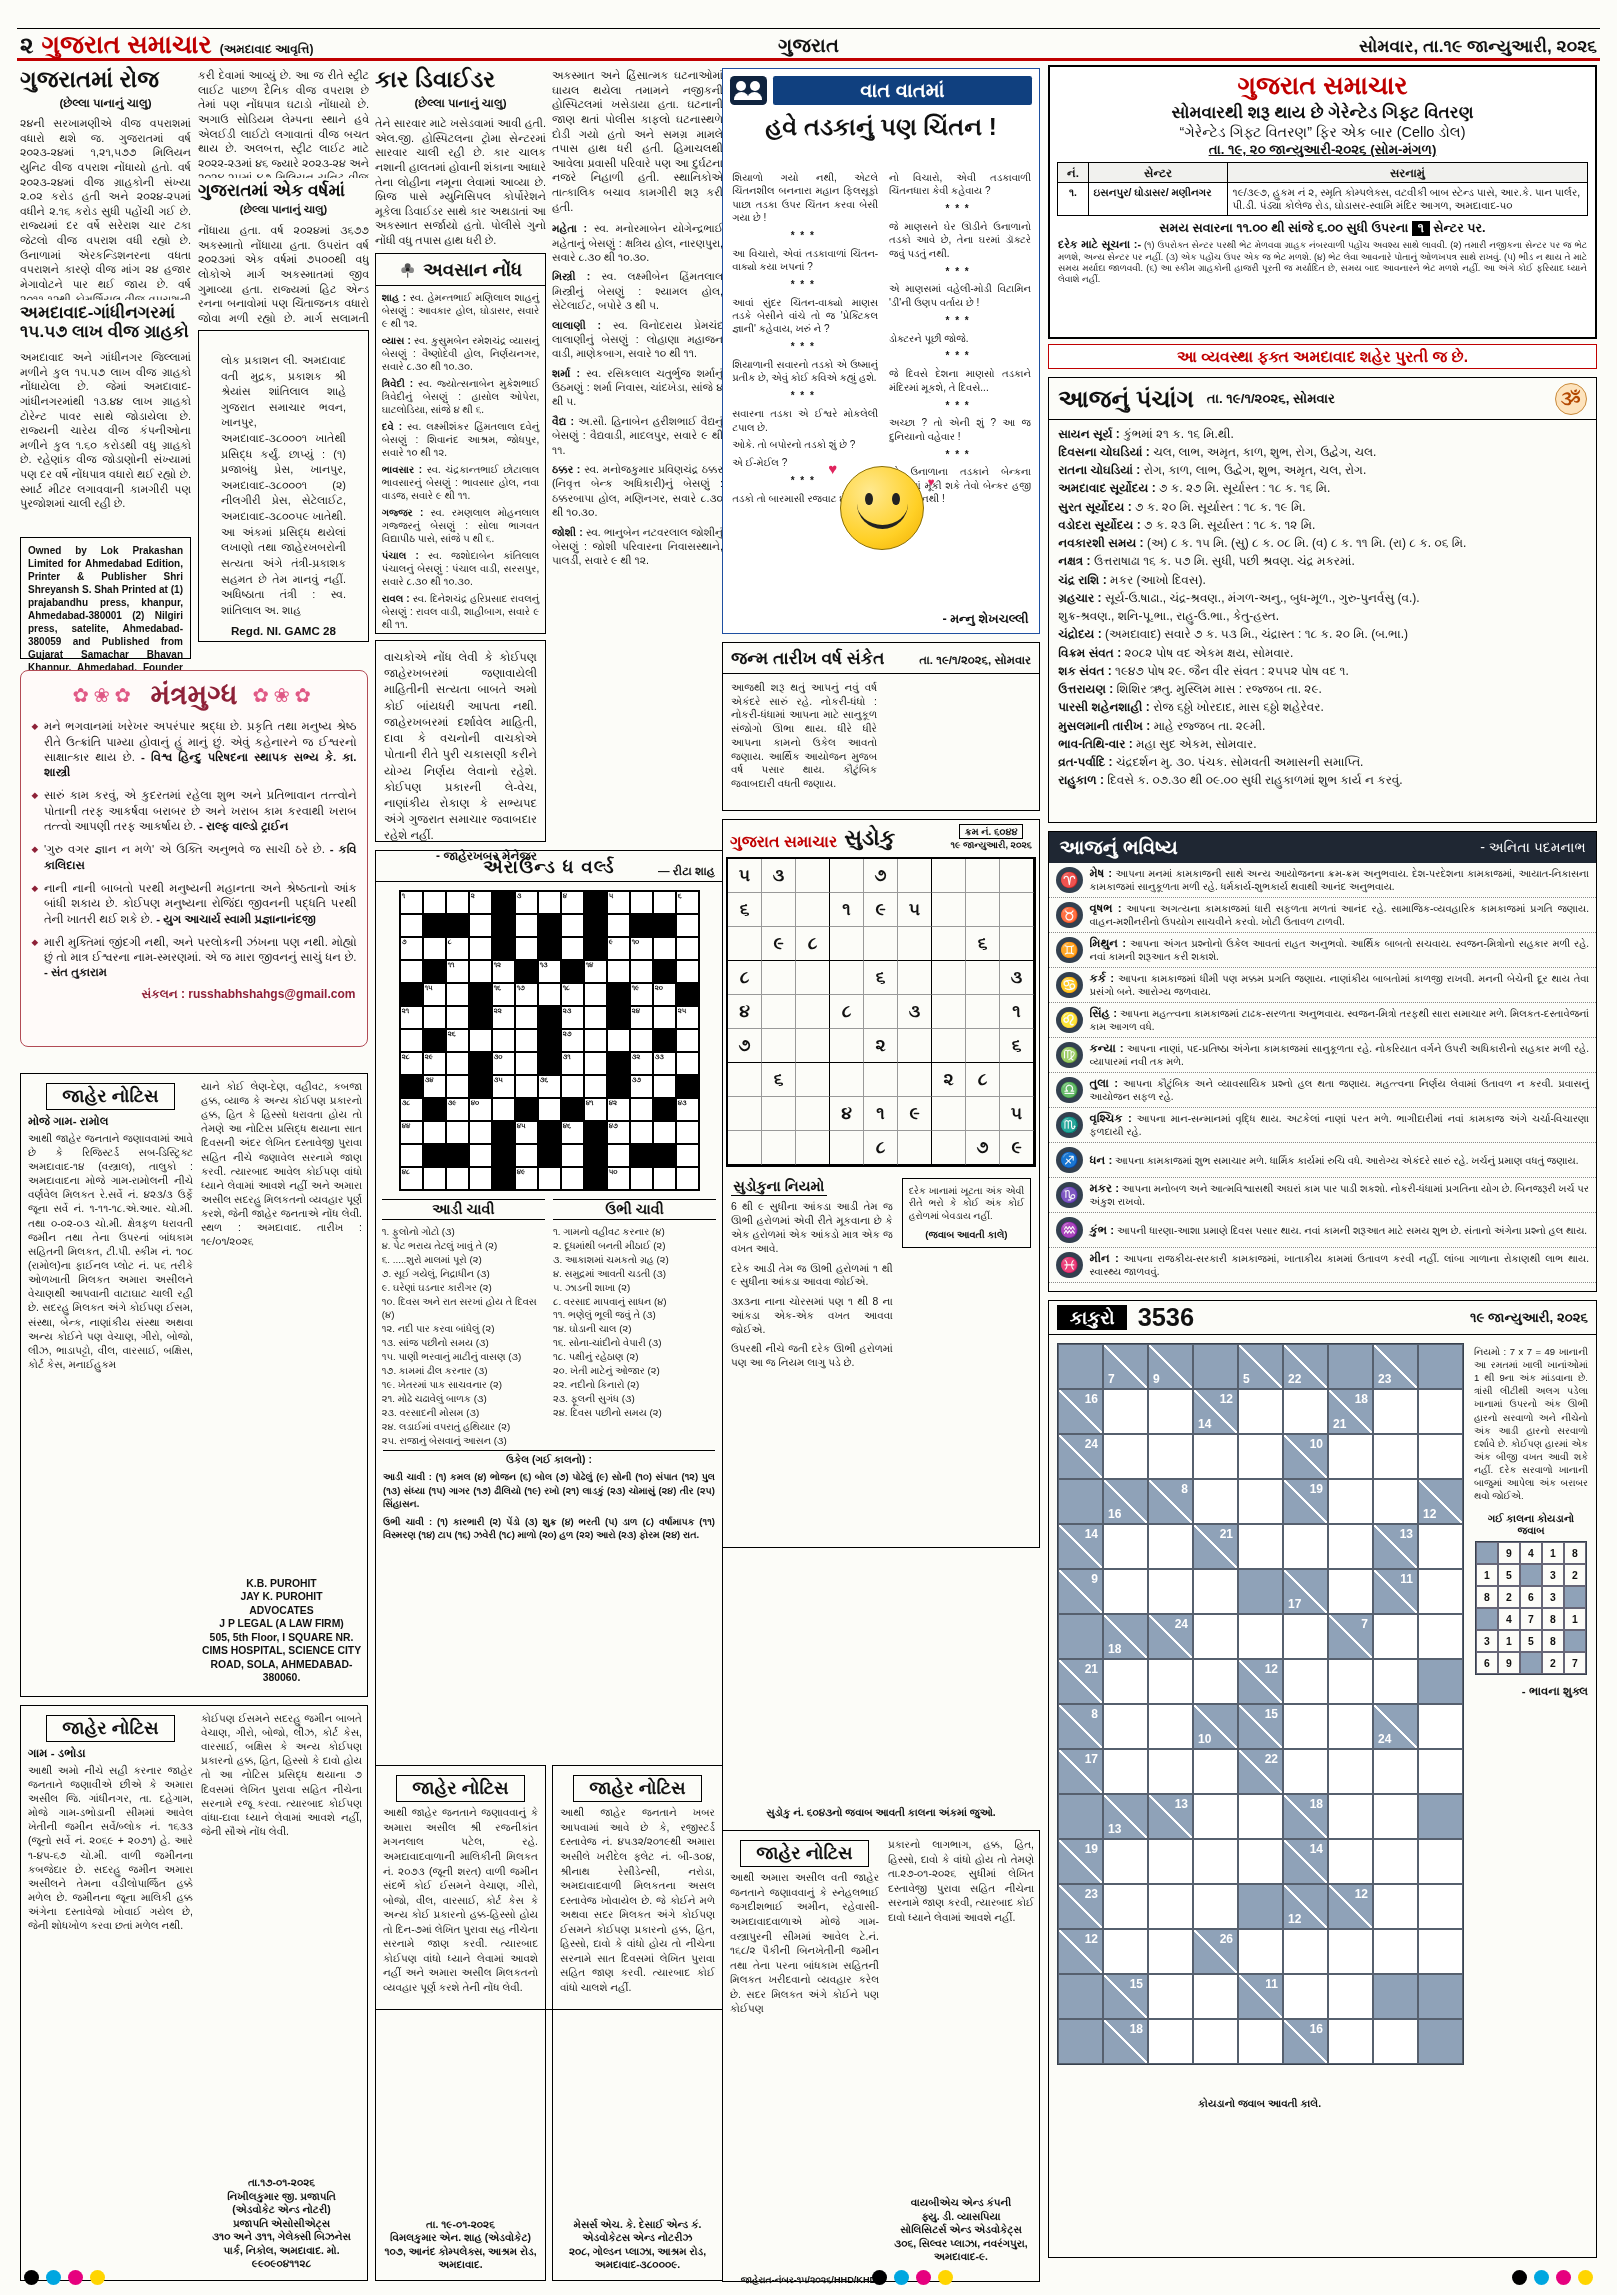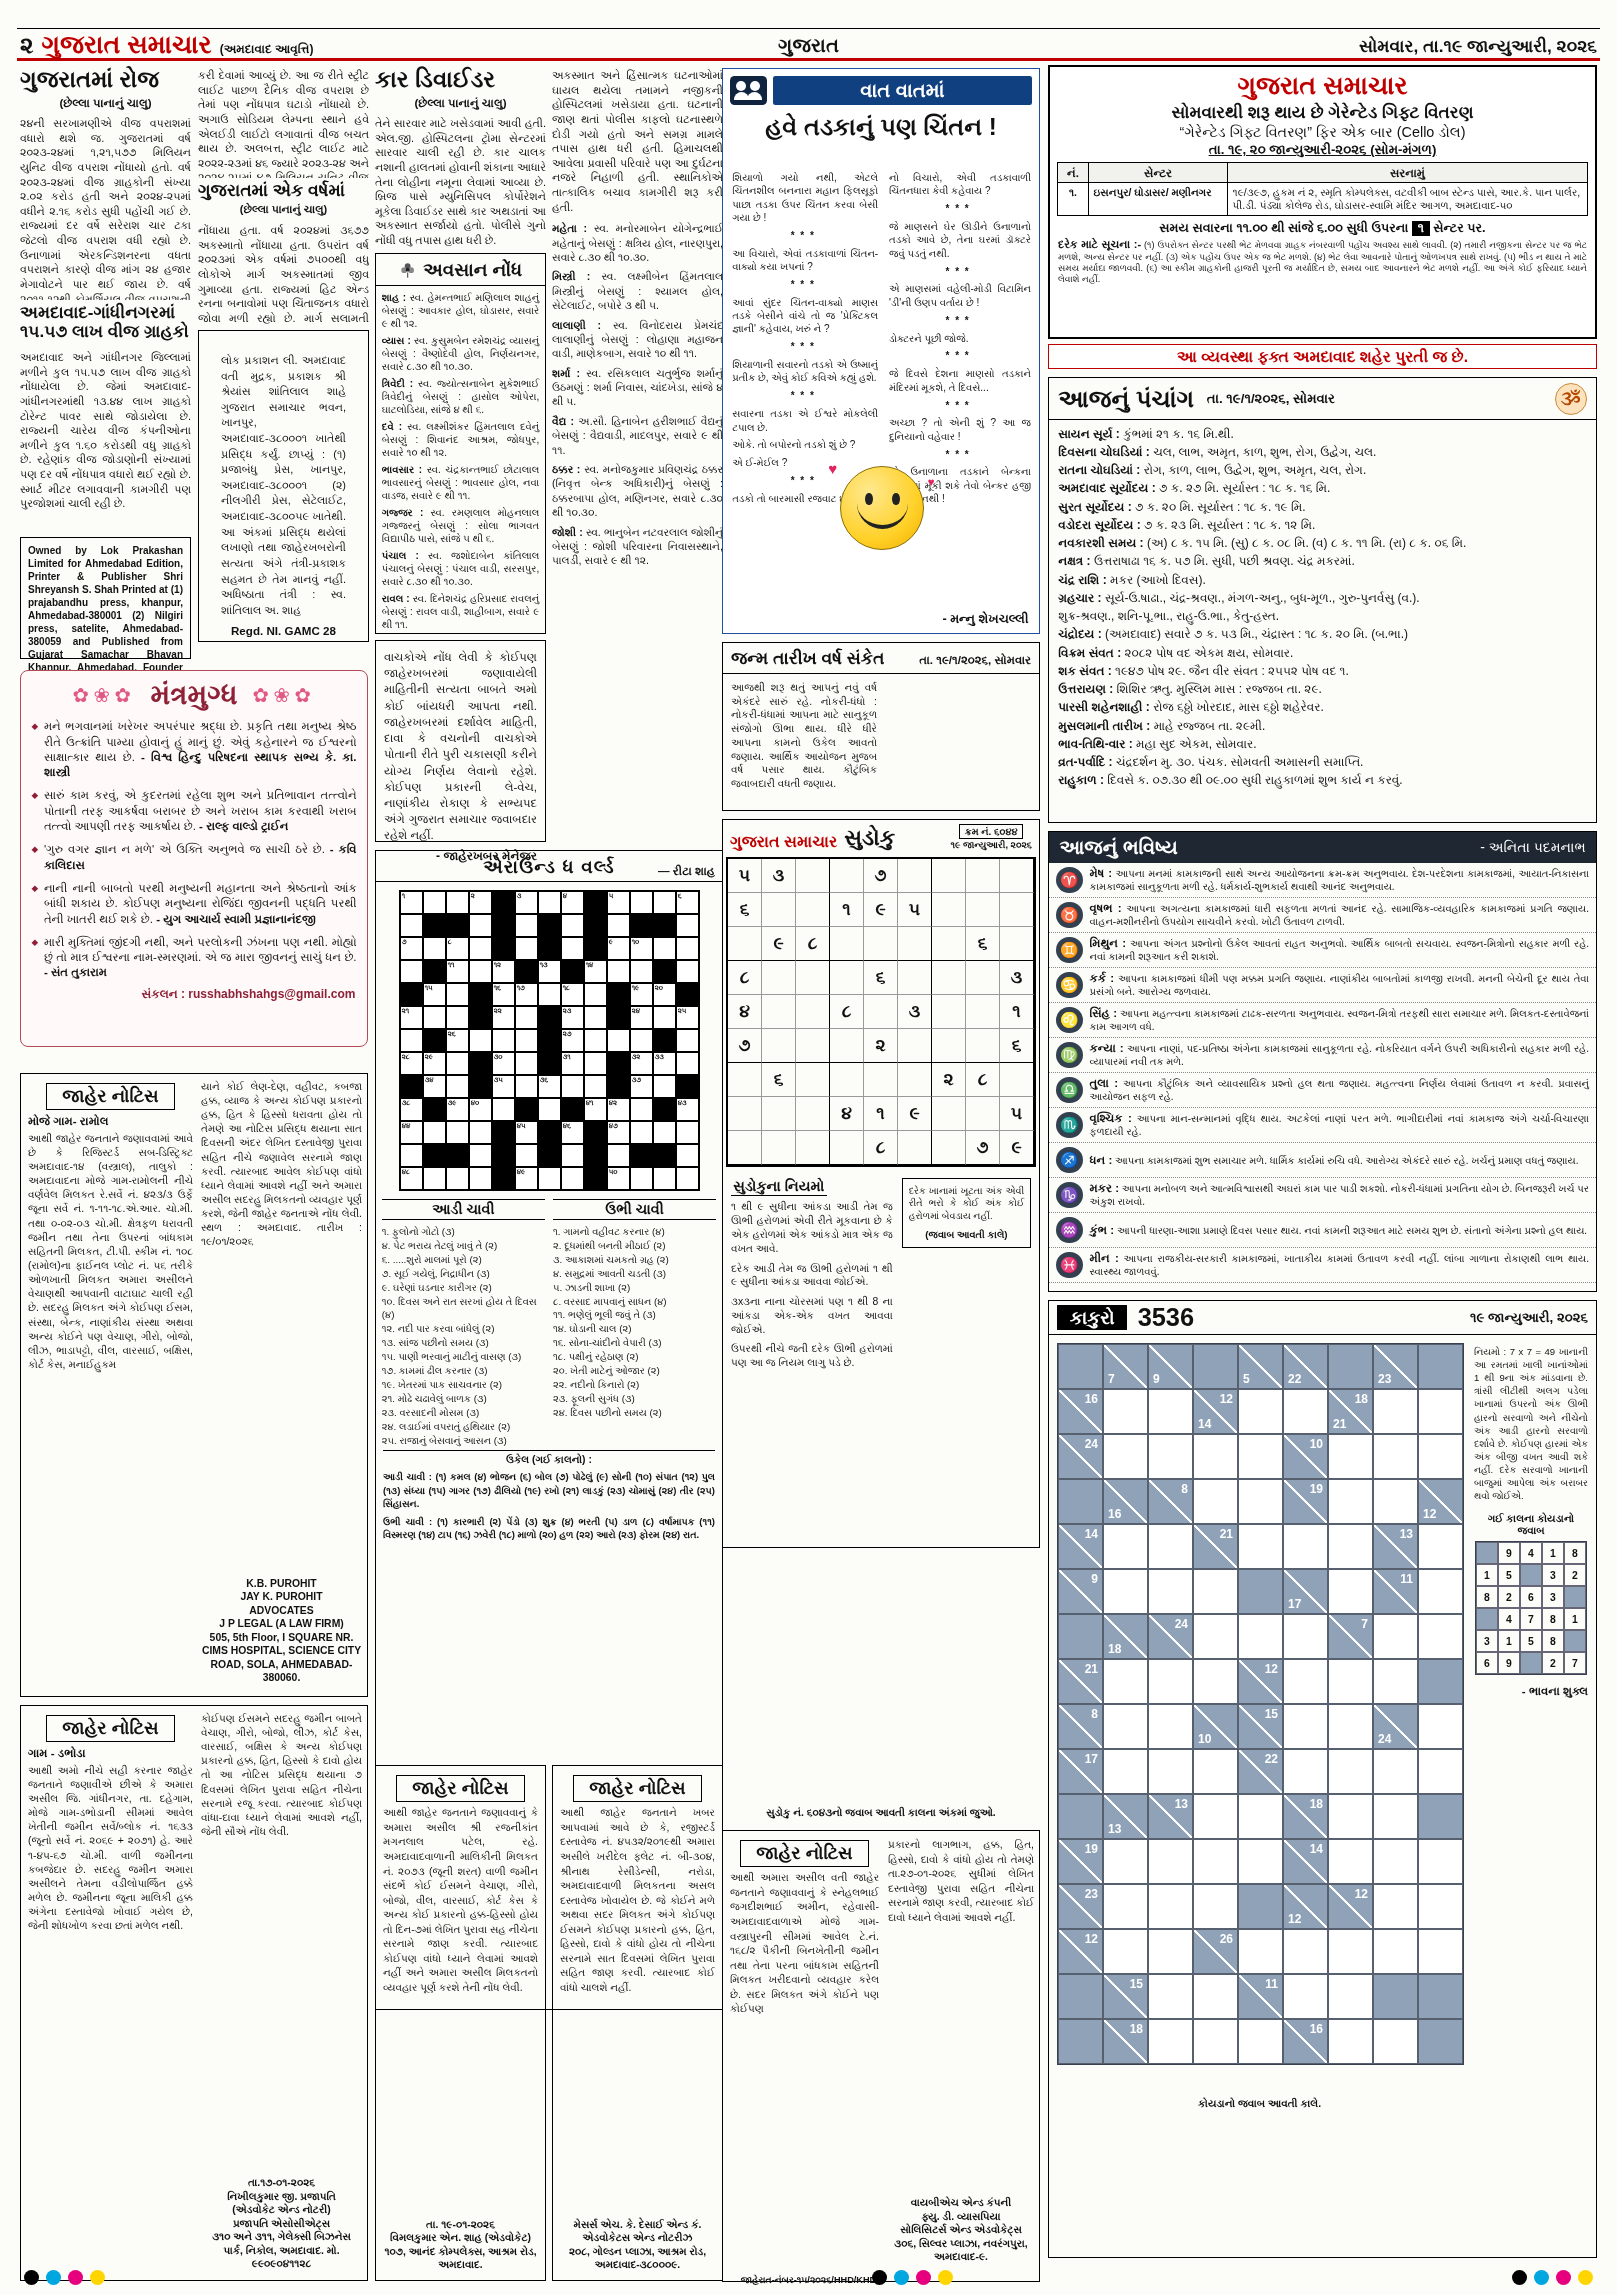--- a/index.html
+++ b/index.html
@@ -771,21 +771,21 @@
         <div class="sd-cell" style="border-right: 0.6px solid rgb(153, 153, 153); border-bottom: 1.7px solid rgb(0, 0, 0);"></div>
         <div class="sd-cell" style="border-right: 0.6px solid rgb(153, 153, 153); border-bottom: 1.7px solid rgb(0, 0, 0);">૭</div>
         <div class="sd-cell" style="border-right: 1.7px solid rgb(0, 0, 0); border-bottom: 1.7px solid rgb(0, 0, 0);">૯</div>
       </div>
     <div style="display:flex;gap:9.2px;padding:5.8px 8px">
       <div style="flex:1.4">
         <div class="sd-rules-h">સુડોકુના નિયમો</div>
         <div>
 
         <p class="sd-rule">
-              <span>૧ થી ૯ સુધીના આંકડા આડી તેમ જ ઊભી હરોળમાં એવી રીતે મૂકવાના છે કે એક હરોળમાં એક આંકડો માત્ર એક જ વખત આવે.</span>
+              <span>6 થી ૯ સુધીના આંકડા આડી તેમ જ ઊભી હરોળમાં એવી રીતે મૂકવાના છે કે એક હરોળમાં એક આંકડો માત્ર એક જ વખત આવે.</span>
             </p>
             <p class="sd-rule">
               <span>દરેક આડી તેમ જ ઊભી હરોળમાં ૧ થી ૯ સુધીના આંકડા આવવા જોઈએ.</span>
             </p>
             <p class="sd-rule">
               <span>૩x૩ના નાના ચોરસમાં પણ ૧ થી 8 ના આંકડા એક-એક વખત આવવા જોઈએ.</span>
             </p>
             <p class="sd-rule">
               <span>ઉપરથી નીચે જતી દરેક ઊભી હરોળમાં પણ આ જ નિયમ લાગુ પડે છે.</span>
             </p>

